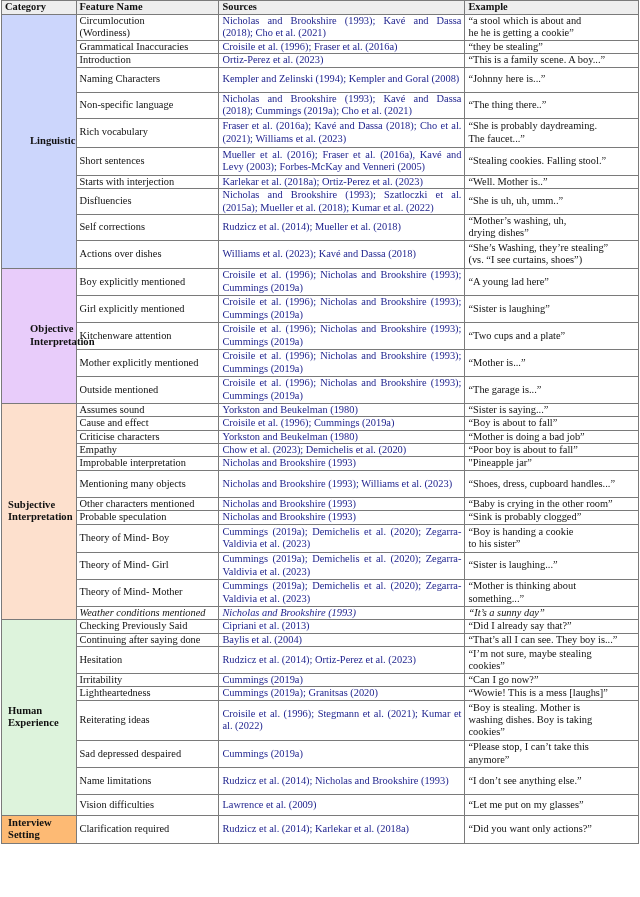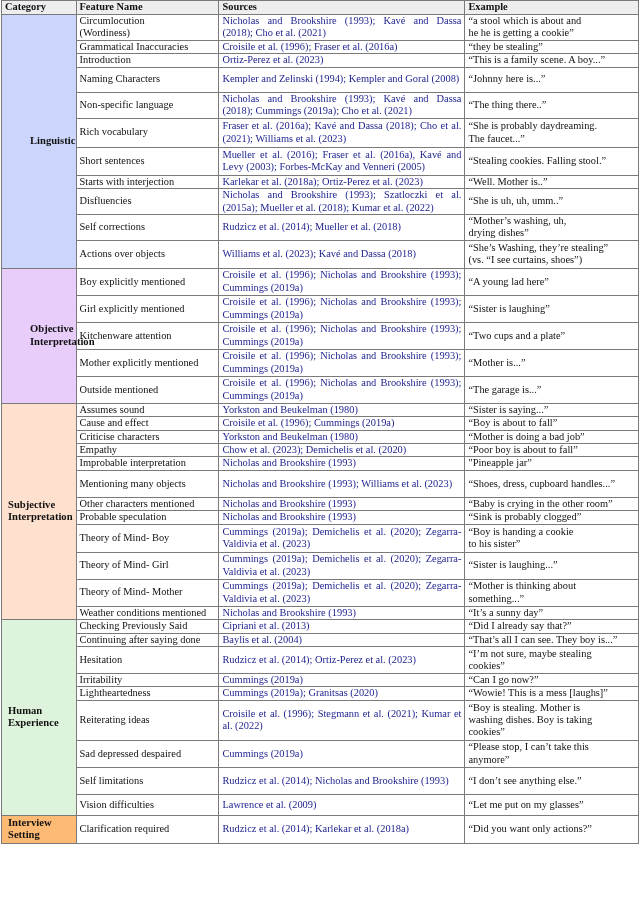--- a/index.html
+++ b/index.html
@@ -89,21 +89,21 @@
         <td class="src">Nicholas and Brookshire (1993); Szatloczki et al. (2015a); Mueller et al. (2018); Kumar et al. (2022)</td>
         <td class="ex">“She is uh, uh, umm..”</td>
       </tr>
       <tr style="height: 25px;">
         <td class="feat">Self corrections</td>
         <td class="src">Rudzicz et al. (2014); Mueller et al. (2018)</td>
         <td class="ex">“Mother’s washing, uh,
 drying dishes”</td>
       </tr>
       <tr style="height: 28px;">
-        <td class="feat">Actions over objects</td>
+        <td class="feat">Actions over dishes</td>
         <td class="src">Williams et al. (2023); Kavé and Dassa (2018)</td>
         <td class="ex">“She’s Washing, they’re stealing”
 (vs. “I see curtains, shoes”)</td>
       </tr>
       <tr style="height: 27px;">
         <td class="cat cat-obj" rowspan="5">Objective Interpretation</td>
         <td class="feat">Boy explicitly mentioned</td>
         <td class="src">Croisile et al. (1996); Nicholas and Brookshire (1993); Cummings (2019a)</td>
         <td class="ex">“A young lad here”</td>
       </tr>
@@ -178,21 +178,21 @@
         <td class="feat">Theory of Mind- Girl</td>
         <td class="src">Cummings (2019a); Demichelis et al. (2020); Zegarra-Valdivia et al. (2023)</td>
         <td class="ex">“Sister is laughing...”</td>
       </tr>
       <tr style="height: 27px;">
         <td class="feat">Theory of Mind- Mother</td>
         <td class="src">Cummings (2019a); Demichelis et al. (2020); Zegarra-Valdivia et al. (2023)</td>
         <td class="ex">“Mother is thinking about
 something...”</td>
       </tr>
-      <tr style="height: 13px;">
+      <tr style="height: 13px; font-style: italic;">
         <td class="feat">Weather conditions mentioned</td>
         <td class="src">Nicholas and Brookshire (1993)</td>
         <td class="ex">“It’s a sunny day”</td>
       </tr>
       <tr style="height: 12px;">
         <td class="cat cat-hum" rowspan="9">Human Experience</td>
         <td class="feat">Checking Previously Said</td>
         <td class="src">Cipriani et al. (2013)</td>
         <td class="ex">“Did I already say that?”</td>
       </tr>
@@ -224,21 +224,21 @@
 washing dishes. Boy is taking
 cookies”</td>
       </tr>
       <tr style="height: 27px;">
         <td class="feat">Sad depressed despaired</td>
         <td class="src">Cummings (2019a)</td>
         <td class="ex">“Please stop, I can’t take this
 anymore”</td>
       </tr>
       <tr style="height: 27px;">
-        <td class="feat">Self limitations</td>
+        <td class="feat">Name limitations</td>
         <td class="src">Rudzicz et al. (2014); Nicholas and Brookshire (1993)</td>
         <td class="ex">“I don’t see anything else.”</td>
       </tr>
       <tr style="height: 21px;">
         <td class="feat">Vision difficulties</td>
         <td class="src">Lawrence et al. (2009)</td>
         <td class="ex">“Let me put on my glasses”</td>
       </tr>
       <tr style="height: 28px;">
         <td class="cat cat-int" rowspan="1">Interview Setting</td>

